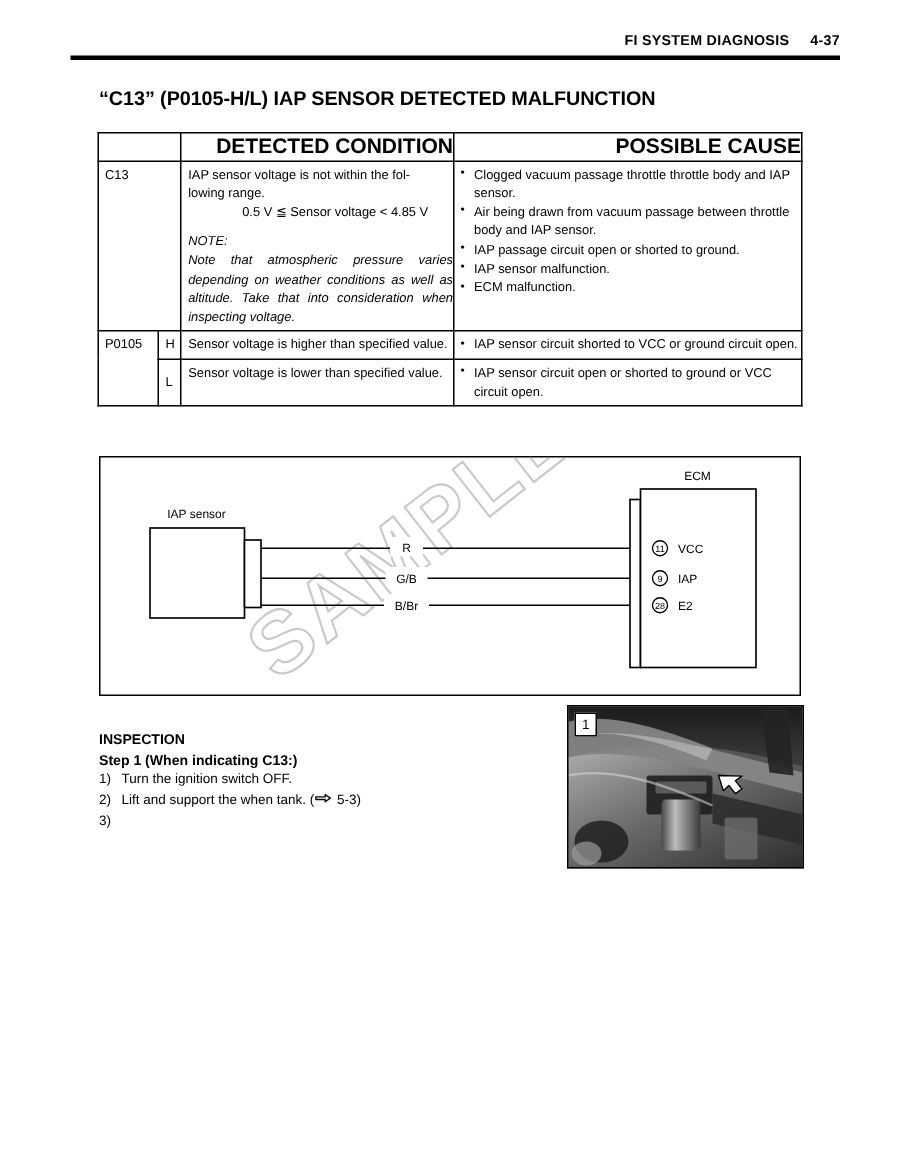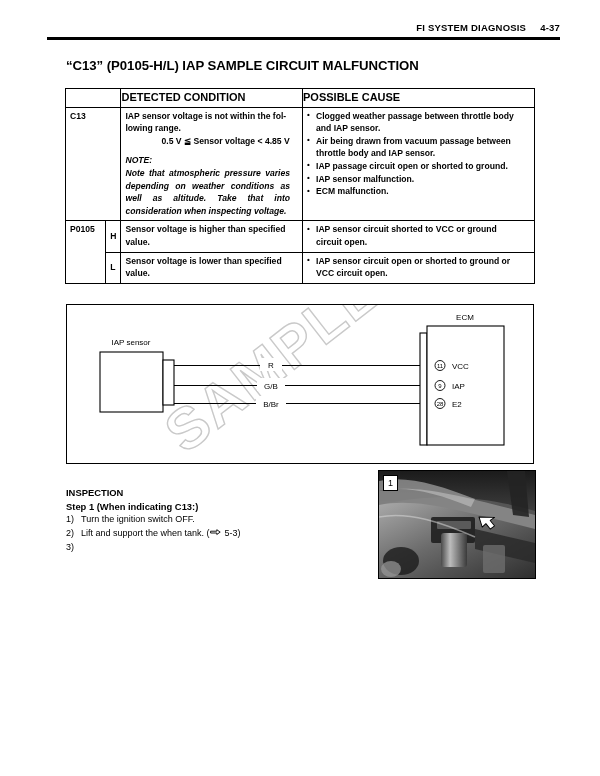--- a/index.html
+++ b/index.html
@@ -61,29 +61,29 @@
     left: 65px;
     top: 88px;
     width: 470px;
     border-collapse: collapse;
     table-layout: fixed;
     font-size: 8.6px;
   }
   #dtc-table td, #dtc-table th {
     border: 1px solid #000;
     vertical-align: top;
-    padding: 2px 12px 3px 4px;
+    padding: 2px 0 3px 4px;
     line-height: 12.6px;
-    font-weight: bold;
+    font-weight: normal;
     text-align: left;
   }
   #dtc-table thead th {
-    text-align: left;
-    font-weight: bold;
-    font-size: 11px;
+    text-align: right;
+    font-weight: bold;
+    font-size: 14px;
     padding: 2px 0 3px 0;
     height: 12px;
   }
   .col-code { width: 40px; }
   .col-hl   { width: 15px; }
   .col-cond { width: 180px; }
   .col-cause{ width: 230px; }
 
   .cell-code { text-align: left; }
   .cell-hl   { text-align: center; vertical-align: middle !important; }
@@ -218,21 +218,21 @@
 </head>
 <body>
 
 <div id="page-header">
   <div class="hdr-text">
     <span class="hdr-section">FI SYSTEM DIAGNOSIS</span><span>4-37</span>
   </div>
   <div class="hdr-rule"></div>
 </div>
 
-<div id="doc-title">“C13” (P0105-H/L) IAP SAMPLE CIRCUIT MALFUNCTION</div>
+<div id="doc-title">“C13” (P0105-H/L) IAP SENSOR DETECTED MALFUNCTION</div>
 
 <table id="dtc-table">
   <colgroup>
     <col class="col-code">
       <col class="col-hl">
       <col class="col-cond">
       <col class="col-cause">
   </colgroup>
   <thead>
     <tr>
@@ -246,21 +246,21 @@
       <td colspan="2" class="cell-code">C13</td>
       <td>
         <div>IAP sensor voltage is not within the fol-</div>
         <div>lowing range.</div>
         <div class="nowrapline">0.5 V ≦ Sensor voltage &lt; 4.85 V</div>
         <div class="note-label">NOTE:</div>
         <div class="note-body">Note that atmospheric pressure varies depending on weather conditions as well as altitude. Take that into consideration when inspecting voltage.</div>
       </td>
       <td>
         <ul class="cause-list">
-          <li>Clogged weather passage between throttle body and IAP sensor.</li>
+          <li>Clogged vacuum passage throttle throttle body and IAP sensor.</li>
           <li>Air being drawn from vacuum passage between throttle body and IAP sensor.</li>
           <li>IAP passage circuit open or shorted to ground.</li>
           <li>IAP sensor malfunction.</li>
           <li>ECM malfunction.</li>
         </ul>
       </td>
     </tr>
     <tr>
       <td rowspan="2" class="cell-code">P0105</td>
       <td class="cell-hl">H</td>

